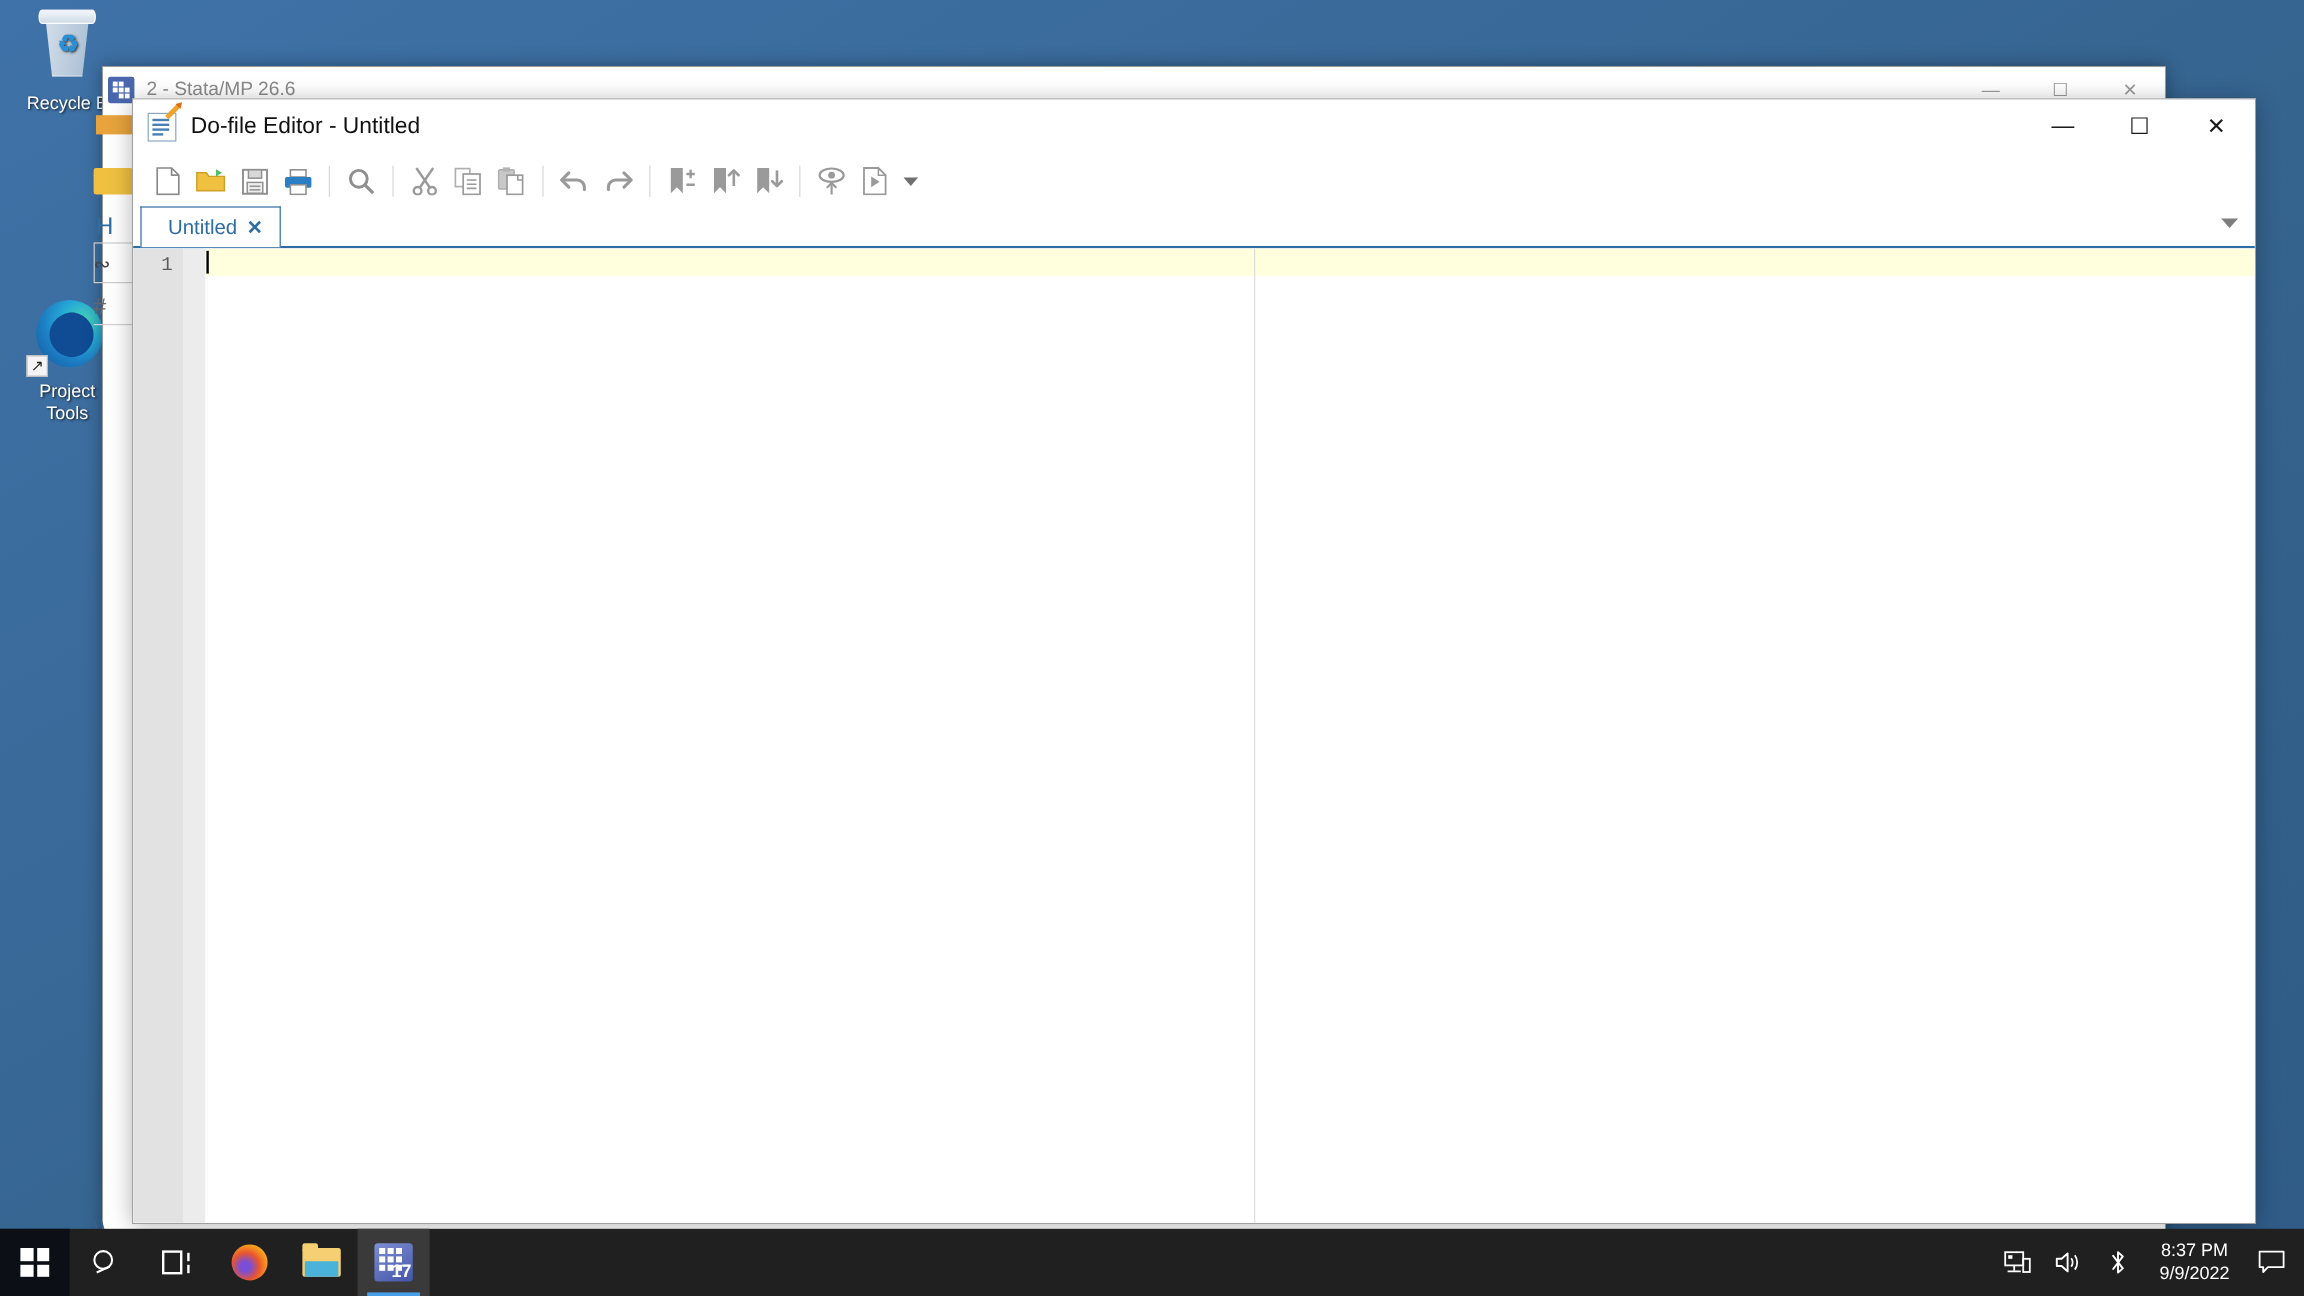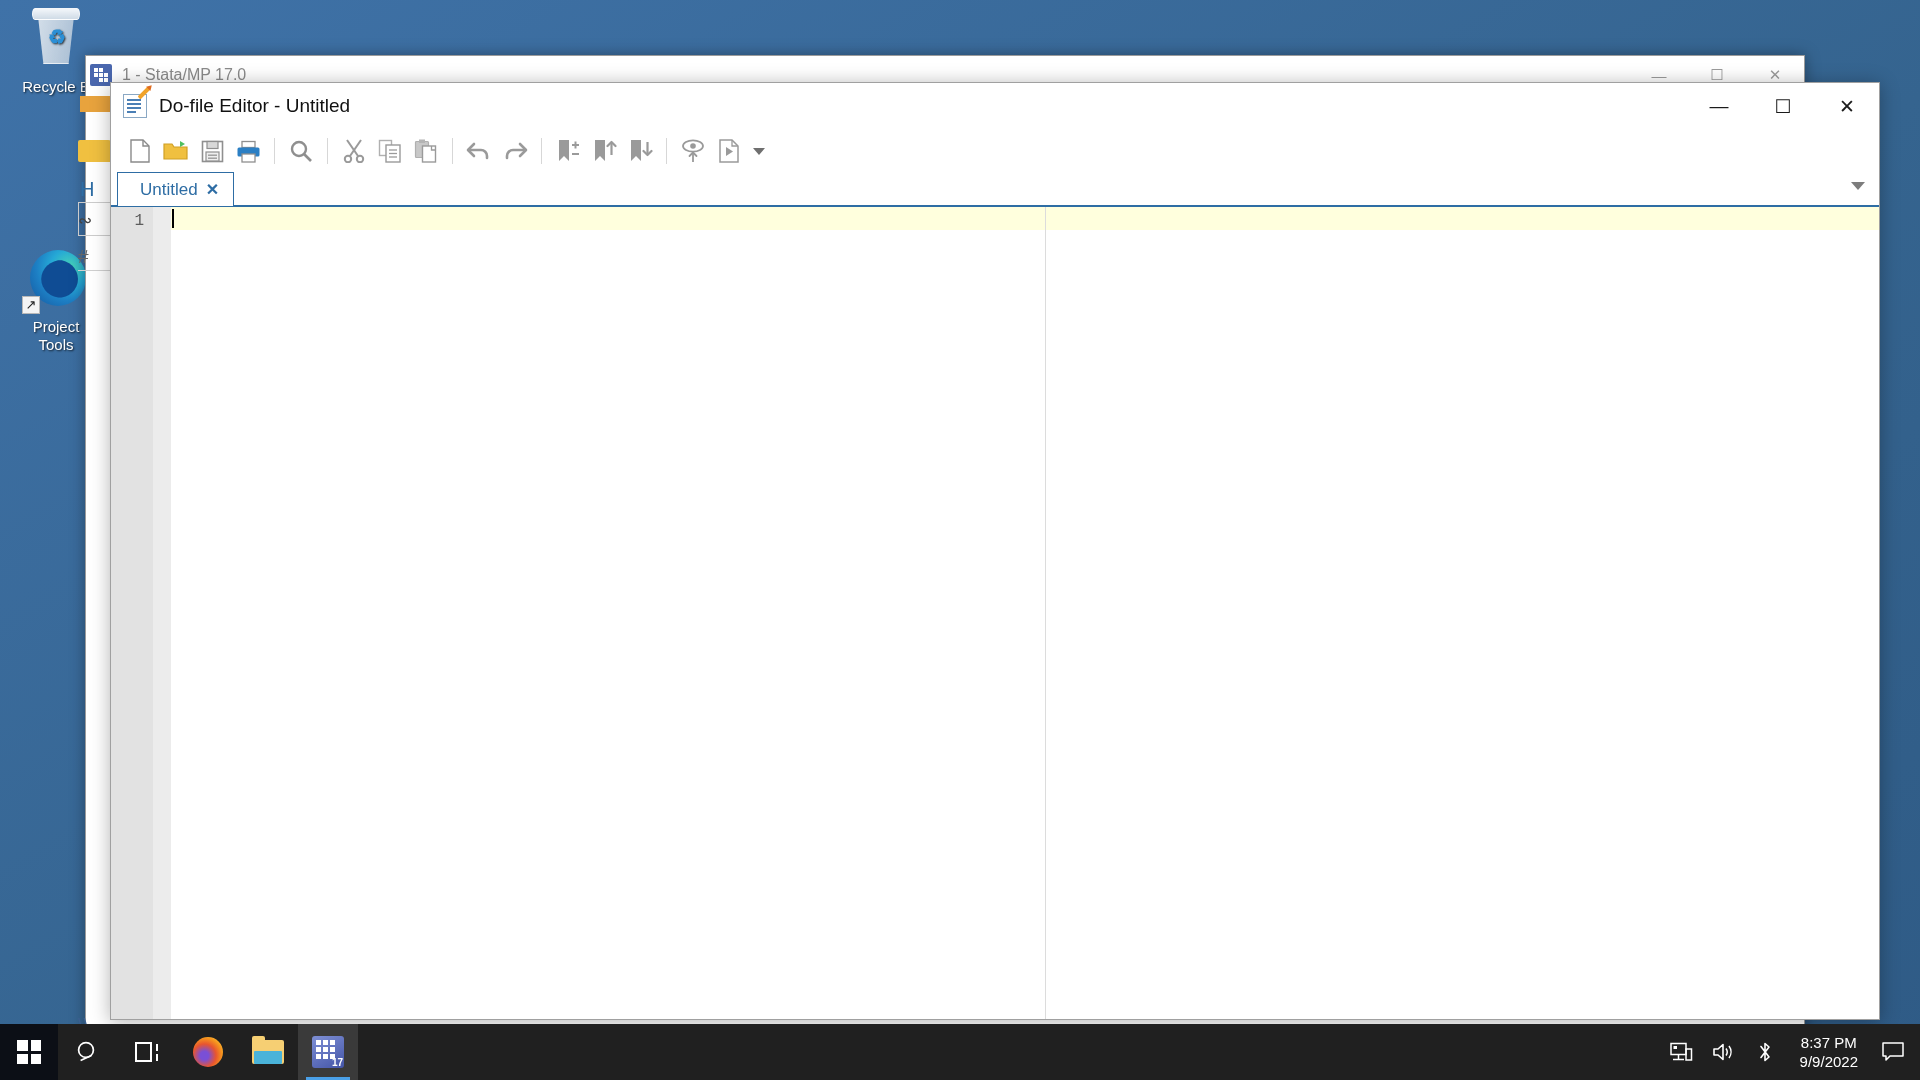--- a/index.html
+++ b/index.html
@@ -246,21 +246,21 @@
   
   .folder{ width:32px;height:24px;position:relative; }
   .folder .back{ position:absolute; inset:0; background:#f6cf73; border-radius:2px; }
   .folder .tab2{ position:absolute; left:0; top:-4px; width:13px; height:6px; background:#f6cf73; border-radius:2px 2px 0 0;}
   .folder .front{ position:absolute; left:2px; right:2px; bottom:0; height:13px; background:#4ab3d9; border-radius:1px; }
   
   .stataicon{ width:32px;height:32px;background:linear-gradient(150deg,#7e8fd4,#4455a8); border-radius:3px; position:relative; }
   .stataicon .g{ position:absolute; left:4px; top:4px; right:9px; bottom:9px;
                  display:grid; grid-template-columns:repeat(3,1fr); grid-template-rows:repeat(3,1fr); gap:1.5px;}
   .stataicon .g i{ background:#fff; }
-  .stataicon .num{ position:absolute; right:1px; bottom:0px; color:#fff; font-size:10px; font-weight:bold; }
+  .stataicon .num{ position:absolute; right:1px; bottom:0px; color:#fff; font-size:15px; font-weight:bold; }
   
   .taskview{ width:26px;height:20px; position:relative; }
   .taskview .bx{ position:absolute; left:0; top:0; width:17px; height:20px; border:2px solid #fff; }
   .taskview .b1{ position:absolute; left:21px; top:2px; width:2px; height:7px; background:#fff; }
   .taskview .b2{ position:absolute; left:21px; top:12px; width:2px; height:7px; background:#fff; }
 </style>
 </head>
 <body>
 
 <div id="desktop">
@@ -292,21 +292,21 @@
             <i></i>
             <i class="off"></i>
             <i></i>
             <i></i>
             <i></i>
             <i class="off"></i>
             <i></i>
             <i></i>
           </span>
       </span>
-      <span id="stata-title">1 - Stata/MP 17.0</span>
+      <span id="stata-title">2 - Stata/MP 26.6</span>
       <span class="win-btns">
         <span class="win-btn">—</span>
         <span class="win-btn">☐</span>
         <span class="win-btn">✕</span>
       </span>
     </div>
     <div id="stata-body">
       <span class="stata-strip strip-orange"></span>
       <span class="stata-strip strip-folder"></span>
       <span class="stata-strip strip-H">H</span>

